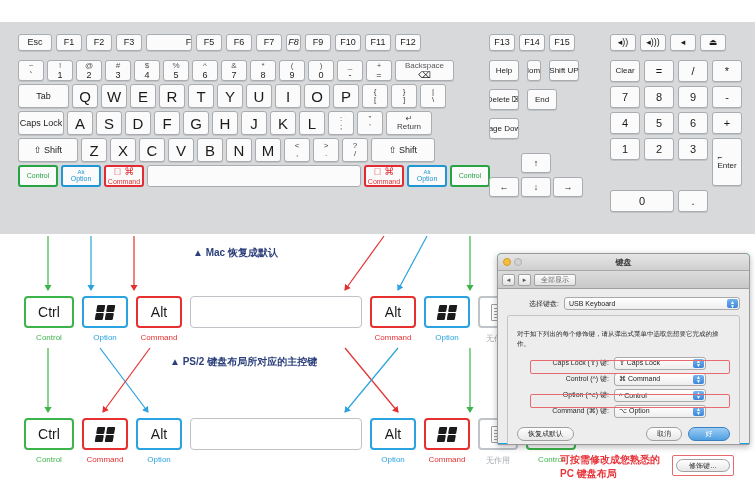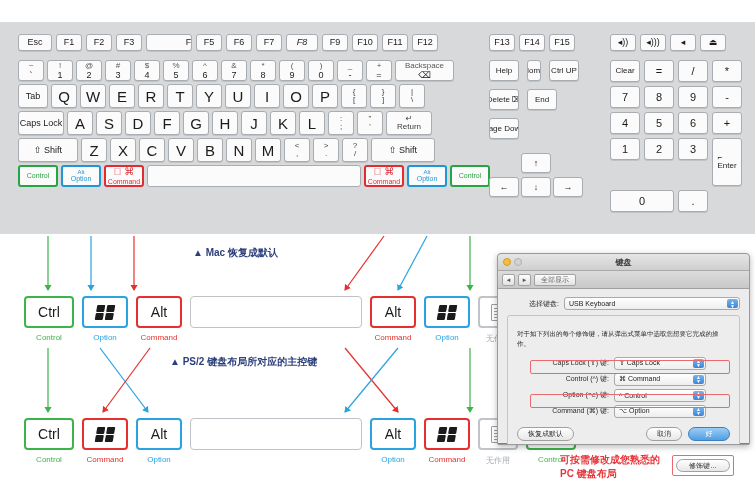--- a/index.html
+++ b/index.html
@@ -302,21 +302,21 @@
         </div>
         <div class="kb-key k-fn" style="width: 26px;">
           <span>F5</span>
         </div>
         <div class="kb-key k-fn" style="width: 26px;">
           <span>F6</span>
         </div>
         <div class="kb-key k-fn" style="width: 26px; align-items: center;">
           <span>F7</span>
         </div>
-        <div class="kb-key k-fn" style="width: 32px; font-style: italic;">
+        <div class="kb-key k-fn" style="width: 15px; font-style: italic;">
           <span>F8</span>
         </div>
         <div class="kb-key k-fn" style="width: 26px;">
           <span>F9</span>
         </div>
         <div class="kb-key k-fn" style="width: 26px;">
           <span>F10</span>
         </div>
         <div class="kb-key k-fn" style="width: 26px;">
           <span>F11</span>
@@ -404,21 +404,21 @@
           <span class="sym-top top">+</span>
           <span class="sym-bot bot">=</span>
         </div>
         <div class="kb-key k-num small" style="width: 59px;">
           <span class="sym-top top">Backspace</span>
           <span class="sym-bot bot">⌫</span>
         </div>
       </div>
 
     <div class="row" id="qwerty-row" style="left:18px; top:62px; gap:3px;">
-        <div class="kb-key k-alpha small" style="width: 30px; text-align: center;">
+        <div class="kb-key k-alpha small" style="width: 51px; text-align: center;">
           <span>Tab</span>
         </div>
         <div class="kb-key k-alpha" style="width: 26px;">
           <span>Q</span>
         </div>
         <div class="kb-key k-alpha" style="width: 26px;">
           <span>W</span>
         </div>
         <div class="kb-key k-alpha" style="width: 26px;">
           <span>E</span>
@@ -574,21 +574,21 @@
       </div>
 
     <div class="row" id="nav-cluster" style="left:489px; top:38px; gap:8px; flex-wrap:wrap; width:98px;">
         <div class="kb-key k-num" style="width: 30px;">
           <span>Help</span>
         </div>
         <div class="kb-key k-num" style="width: 14px;">
           <span>Home</span>
         </div>
         <div class="kb-key k-num" style="width: 30px;">
-          <span>Ctrl UP</span>
+          <span>Shift UP</span>
         </div>
         <div class="kb-key k-num" style="width: 30px;">
           <span>Delete ⌧</span>
         </div>
         <div class="kb-key k-num" style="width: 30px;">
           <span>End</span>
         </div>
         <div class="kb-key k-num" style="width: 30px;">
           <span>Page Down</span>
         </div>

